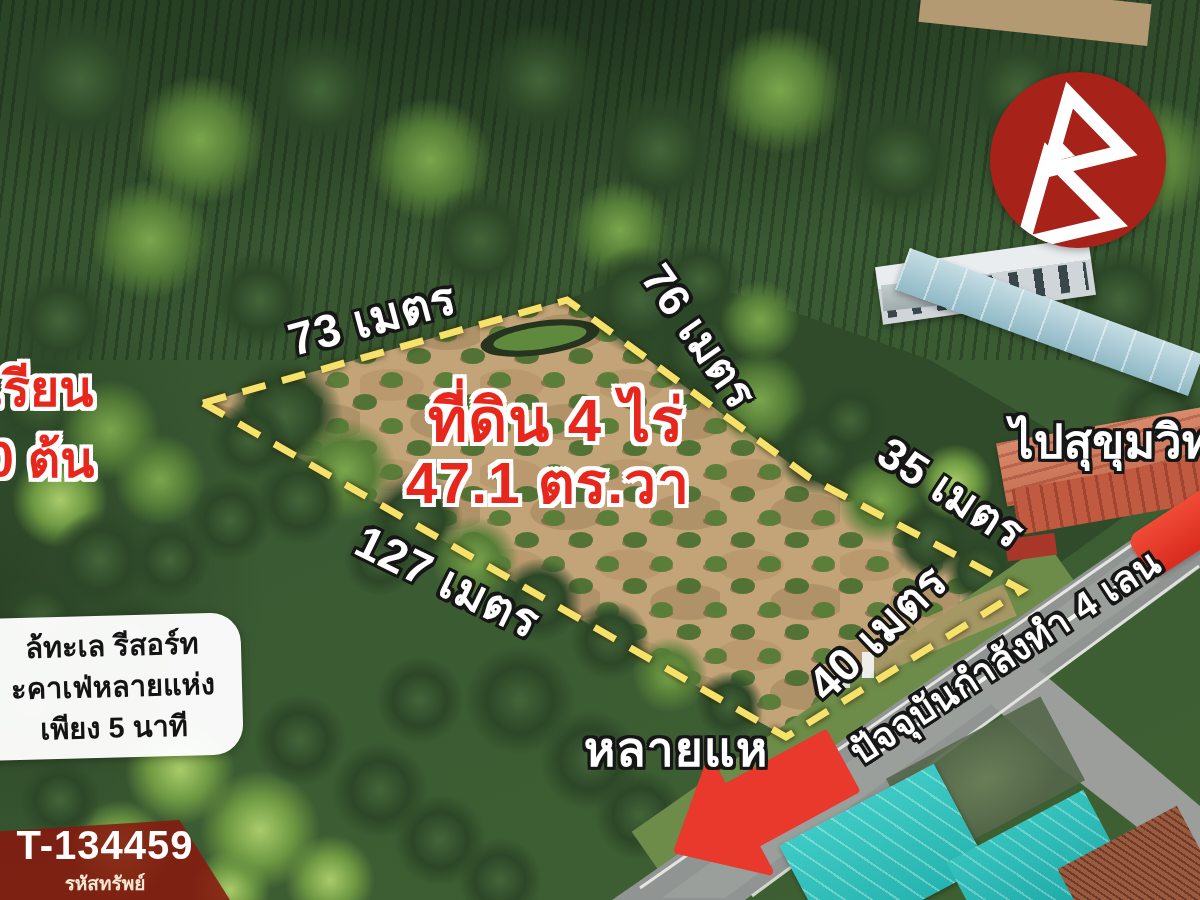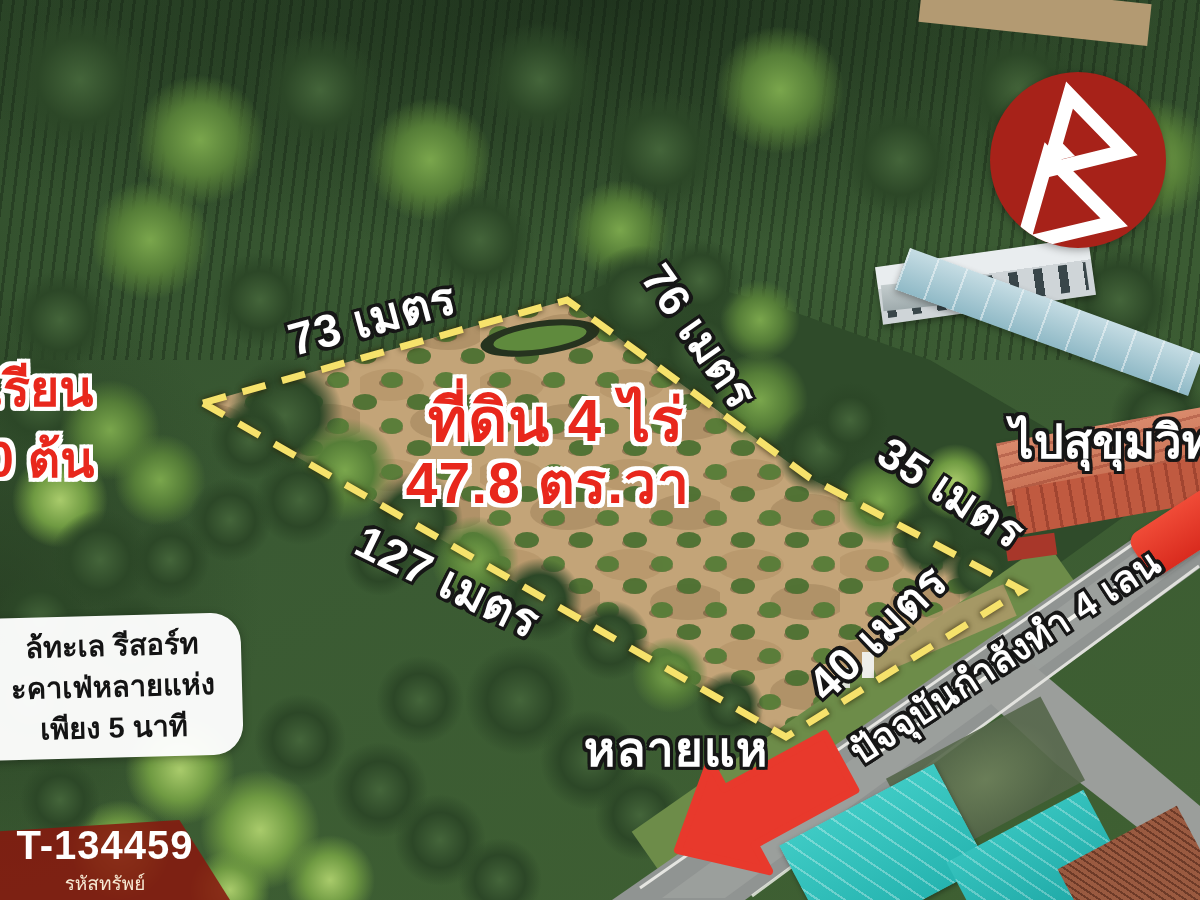--- a/index.html
+++ b/index.html
@@ -79,21 +79,21 @@
     box-shadow:0 2px 8px rgba(0,0,0,.3);
   }
   .infobox div{font-size:29px;font-weight:700;color:#141414;line-height:41px;padding-left:30px;}
   .codebox{
     position:absolute;left:0;top:820px;width:230px;height:80px;
     background:rgba(134,25,15,.88);
     clip-path:polygon(0 14%,78% 0,100% 100%,0 100%);
     display:flex;flex-direction:column;align-items:center;justify-content:center;
   }
   .codebox .code{font-size:40px;font-weight:700;color:#fff;letter-spacing:1px;margin-left:-20px;}
-  .codebox .codelabel{font-size:19px;font-weight:400;color:#f6e8d2;margin-left:-20px;}
+  .codebox .codelabel{font-size:19px;font-weight:700;color:#f6e8d2;margin-left:-20px;}
   .logo{
     position:absolute;left:990px;top:72px;width:176px;height:176px;border-radius:50%;
     background:#a72219;overflow:hidden;box-shadow:0 2px 8px rgba(0,0,0,.35);
   }
   .arrow-suk{
     position:absolute;left:1126px;top:488px;width:170px;height:50px;border-radius:12px;
     transform:rotate(-33deg);
     background:linear-gradient(180deg,#f04b37,#d92b1e);
     box-shadow:0 2px 4px rgba(0,0,0,.3);
   }
@@ -258,21 +258,21 @@
 
   <div class="arrow-suk"></div>
 
   <div class="lab ow" style="left:372px;top:318px;--r:-15deg;font-size:46px">73 เมตร</div>
   <div class="lab ow" style="left:700px;top:336px;--r:55deg;font-size:44px">76 เมตร</div>
   <div class="lab ow" style="left:952px;top:492px;--r:33deg;font-size:44px">35 เมตร</div>
   <div class="lab ow" style="left:448px;top:581px;--r:26deg;font-size:46px">127 เมตร</div>
   <div class="lab ow" style="left:877px;top:632px;--r:-44deg;font-size:46px">40 เมตร</div>
 
   <div class="lab rw" style="left:556px;top:419px;font-size:60px;font-weight:800">ที่ดิน 4 ไร่</div>
-  <div class="lab rw" style="left:548px;top:483px;font-size:57px;font-weight:800">47.8 ตร.วา</div>
+  <div class="lab rw" style="left:548px;top:483px;font-size:57px;font-weight:800">47.1 ตร.วา</div>
 
   <div class="cut rw" style="left:-14px;top:349px;font-size:50px;font-weight:800">เรียน</div>
   <div class="cut rw" style="left:-14px;top:420px;font-size:50px;font-weight:800">0 ต้น</div>
 
   <div class="infobox">
     <div>ล้ทะเล รีสอร์ท</div>
     <div>ะคาเฟ่หลายแห่ง</div>
     <div>เพียง 5 นาที</div>
   </div>
 

